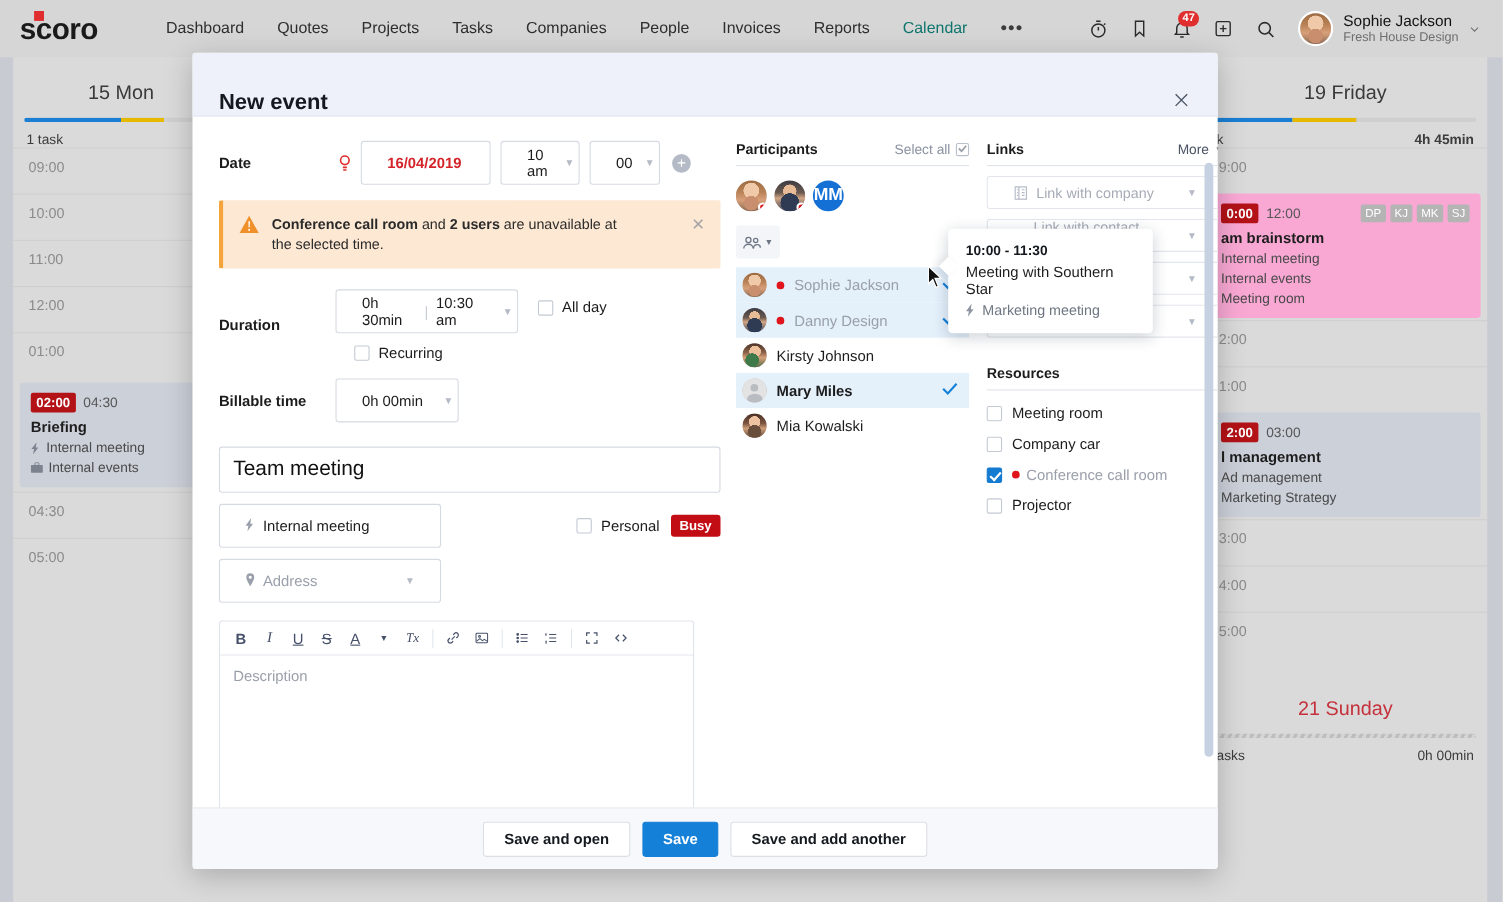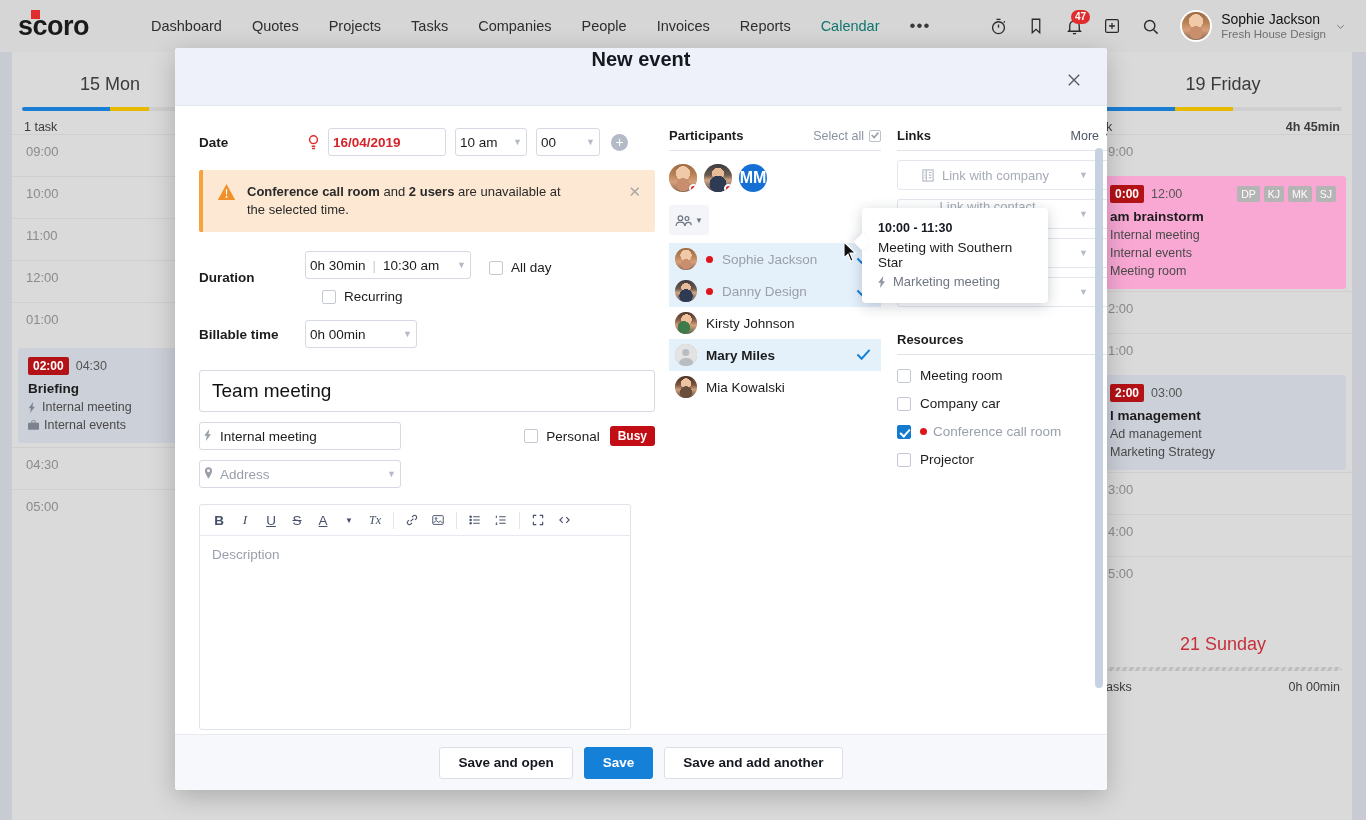--- a/index.html
+++ b/index.html
@@ -116,35 +116,35 @@
   .init { background:#b4b4b4; color:#fff; font-size:10.5px; border-radius:2px; padding:2px 4px; }
 
   
   .modal {
     position: absolute; left: 175px; top: 48px; width: 932px; height: 742px;
     background: #fff; border-radius: 3px; box-shadow: 0 6px 26px rgba(0,0,0,.22);
     overflow: hidden;
   }
   .m-head {
     height: 58px; background: #eef1f9; border-bottom: 1px solid #e2e6ef;
-    display: flex; align-items: center; padding: 0 24px; flex-direction: column;
+    display: flex; align-items: flex-end; padding: 0 24px;
   }
   .m-title { font-size: 20px; font-weight: bold; color: #14181f; }
   .m-close { margin-left: auto; cursor:pointer; color:#4b5565; }
   .m-body { position: relative; height: 628px; padding: 22px 24px 0 24px; display: flex; }
   .m-left { width: 456px; flex: none; }
   .m-mid  { width: 212px; flex: none; margin-left: 14px; }
   .m-right{ width: 216px; flex: none; margin-left: 16px; }
 
   
   .row { display: flex; align-items: center; }
   .lbl { width: 108px; font-size: 13.5px; font-weight: bold; color: #1c1c1c; flex:none; }
   .fld {
-    height: 28px; border: 1px solid #d6dae2; border-radius: 3px; background: #fff;
-    display: flex; align-items: center; padding: 0 4px; font-size: 13.5px; color: #1c1c1c;
+    height: 40px; border: 1px solid #d6dae2; border-radius: 3px; background: #fff;
+    display: flex; align-items: center; padding: 0 23px; font-size: 13.5px; color: #1c1c1c;
   }
   .fld.sel { padding-right: 4px; }
   .caret { margin-left: auto; color: #b4bac6; font-size: 9px; padding-left: 10px; }
   .datefld { color: #d5232a; font-weight: bold; width: 118px; }
   .pin { color: #e02d2d; margin-right: 8px; display:flex; }
   .plusbtn { margin-left: 11px; width:17px; height:17px; border-radius:50%; background:#b4bac6; color:#fff;
              display:flex; align-items:center; justify-content:center; font-size:14px; line-height:1; cursor:pointer;}
 
   .warn {
     margin-top: 14px; background: #fde8d3; border-left: 4px solid #f5a33c; border-radius: 2px;

